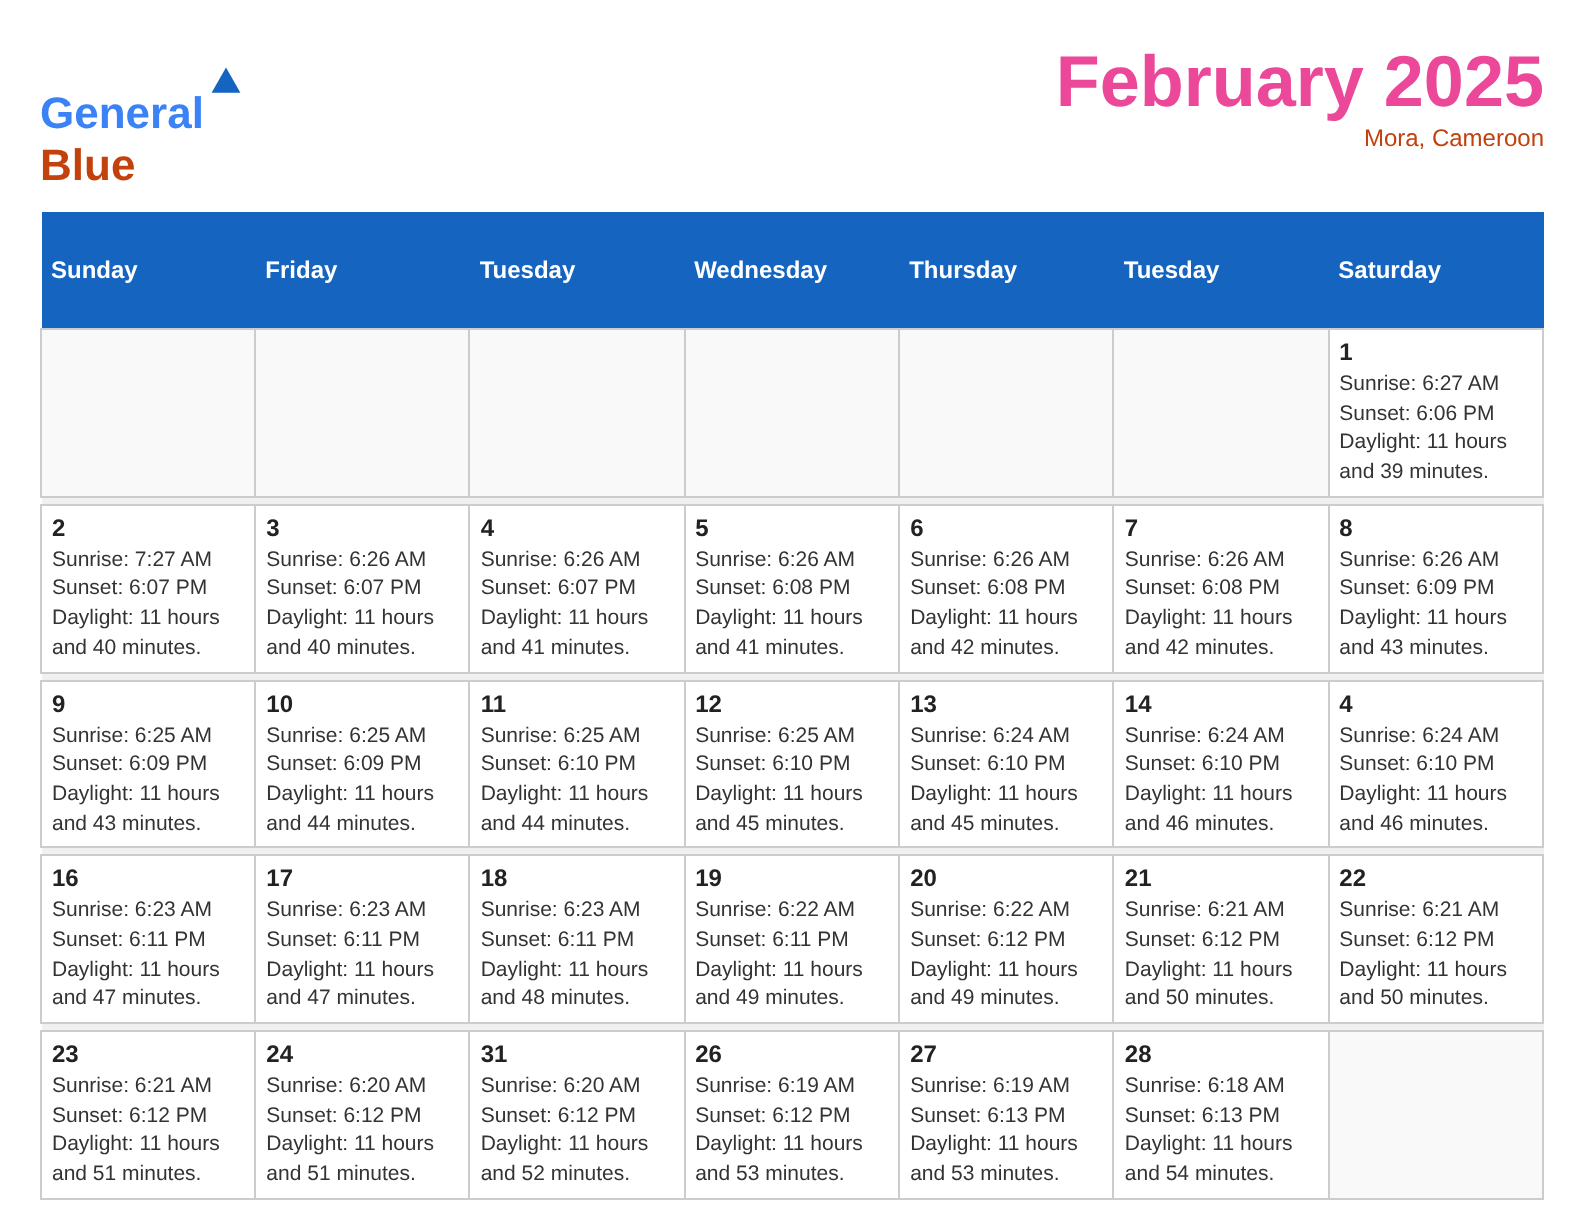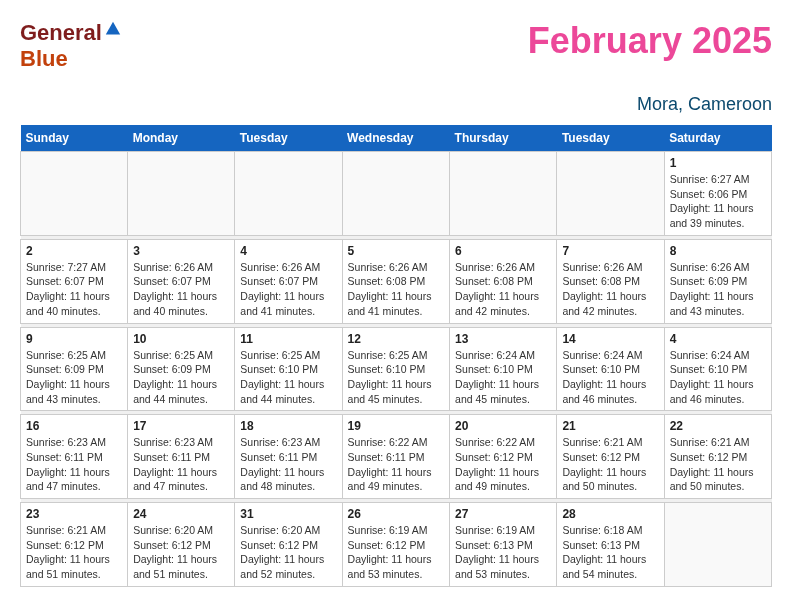--- a/index.html
+++ b/index.html
@@ -13,51 +13,50 @@
     .header {
       display: flex;
       justify-content: space-between;
       align-items: flex-start;
       margin-bottom: 10px;
     }
     .logo {
       display: flex;
       align-items: center;
     }
-    .logo-general { color: #7f1d1d; }
+    .logo-general { color: #3b82f6; margin-top: 24px; }
     .logo-blue { color: #1565c0; }
     .logo-icon {
       width: 18px;
       height: 18px;
       margin-left: 2px;
       margin-top: -8px;
     }
     .title-block {
       text-align: right;
     }
     .month-title {
       font-size: 36px;
       font-weight: bold;
       color: #ec4899;
     }
     .location {
-      font-size: 18px;
-      color: #0c4a6e;
-      margin-top: 32px;
+      font-size: 12px;
+      color: #c2410c;
     }
     .calendar {
       width: 100%;
       border-collapse: collapse;
       font-size: 11px;
     }
     .calendar th {
       background-color: #1565c0;
       color: #fff;
       text-align: left;
-      padding: 6px 5px;
+      padding: 22px 5px;
       font-size: 12px;
       font-weight: bold;
     }
     .calendar td {
       border: 1px solid #ccc;
       vertical-align: top;
       padding: 4px 5px;
       width: 108px;
       height: 80px;
       background: #fff;
@@ -102,21 +101,21 @@
   <div class="title-block">
     <div class="month-title">February 2025</div>
     <div class="location">Mora, Cameroon</div>
   </div>
 </div>
 
 <table class="calendar">
   <thead>
     <tr>
     <th>Sunday</th>
-        <th>Monday</th>
+        <th>Friday</th>
         <th>Tuesday</th>
         <th>Wednesday</th>
         <th>Thursday</th>
         <th>Tuesday</th>
         <th>Saturday</th>
       </tr>
   </thead>
   <tbody id="calendar-body">
   <tr>
         <td class="empty"></td>

